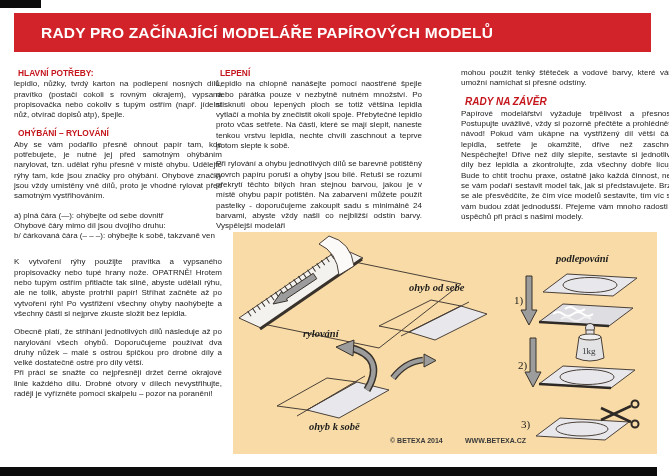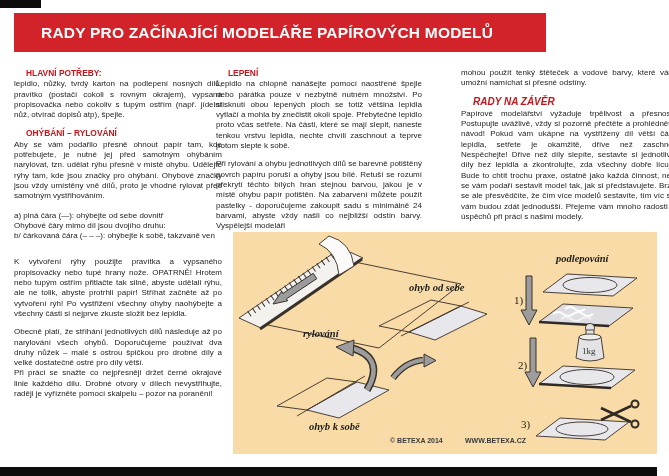--- a/index.html
+++ b/index.html
@@ -1,31 +1,31 @@
 <!DOCTYPE html>
 <html><head>
 <meta charset="utf-8">
 <style>
   html,body{margin:0;padding:0;background:#ffffff;}
   body{width:669px;height:476px;position:relative;overflow:hidden;
        font-family:"Liberation Sans",sans-serif;}
   .page{position:absolute;inset:0;background:#ffffff;}
   .corner-mark{position:absolute;left:0;top:0;width:41px;height:8px;background:#0c0c0c;}
   .bottom-bar{position:absolute;left:0;top:467px;width:657px;height:9px;background:#0c0c0c;}
-  .banner{position:absolute;left:14px;top:13px;width:532px;height:39px;
+  .banner{position:absolute;left:14px;top:13px;width:637px;height:39px;
           background:#d2232a;display:flex;align-items:center;}
   .banner h1{margin:0;padding-left:27px;color:#ffffff;font-size:15.5px;
              font-weight:bold;letter-spacing:.2px;white-space:nowrap;}
   .col{position:absolute;top:68px;font-size:8px;line-height:10.3px;color:#1d1d1d;
        text-align:justify;}
   .col1{left:14px;width:208px;}
   .col2{left:216px;width:206px;}
   .col3{left:461px;width:214px;}
   .sect{margin-bottom:8px;}
-  h2{margin:0 0 1px 12px;color:#c4161c;text-align:left;font-weight:bold;}
+  h2{margin:0 0 1px 4px;color:#c4161c;text-align:left;font-weight:bold;}
   h2.h-sm{font-size:8.4px;}
   h2.h-lg{font-size:10px;margin-bottom:2px;font-style:italic;}
   p{margin:0;}
   p.gap{margin-top:4px;}
   .lines div{text-align:left;}
   .illu{position:absolute;left:233px;top:232px;width:424px;height:222px;
         background:#f8dba6;}
   .illu svg{display:block;width:424px;height:222px;}
   .lbl{font-family:"Liberation Serif",serif;font-style:italic;font-weight:bold;
        font-size:10.5px;fill:#1c1c1c;}

